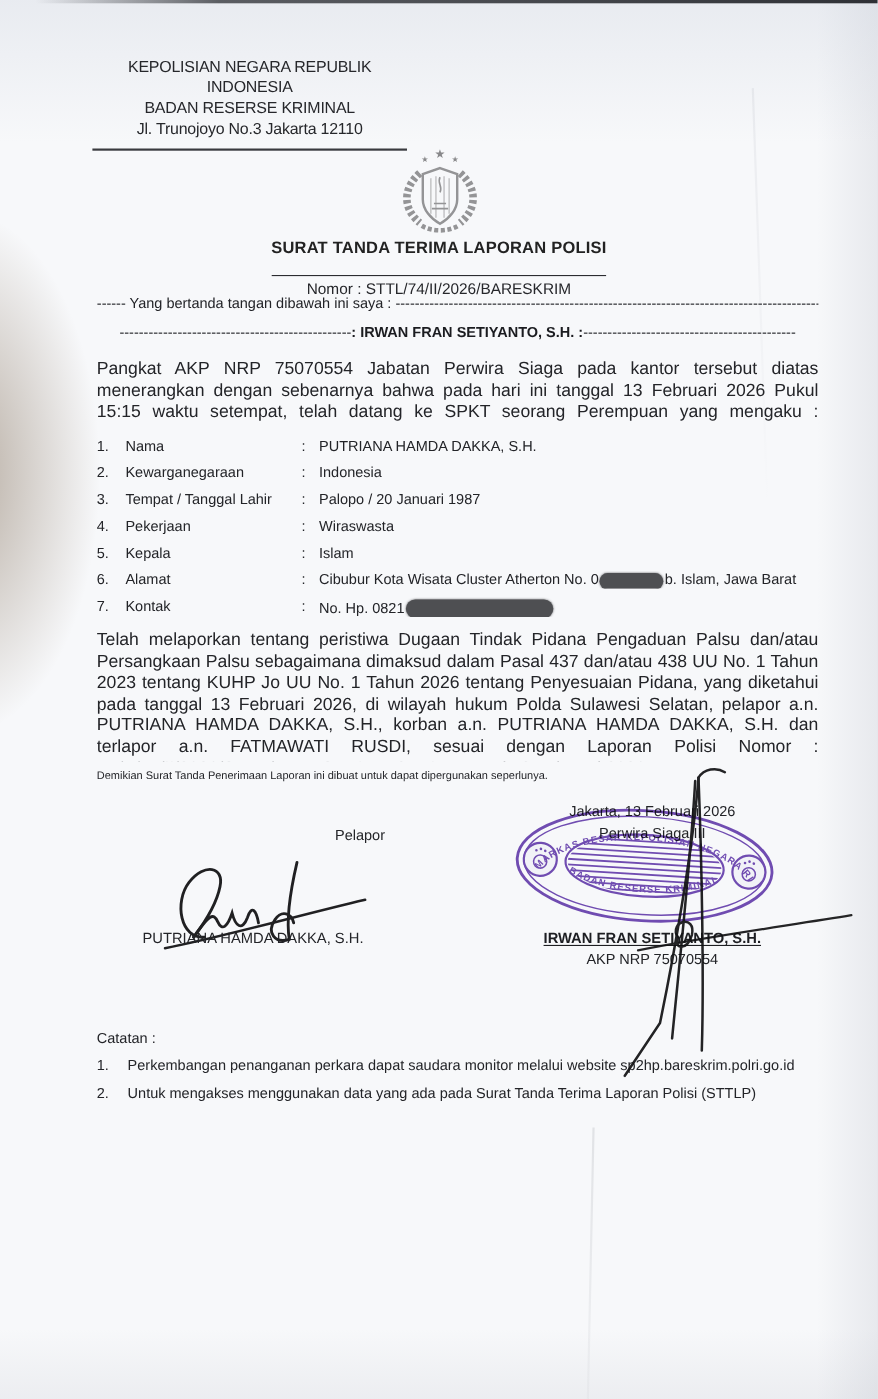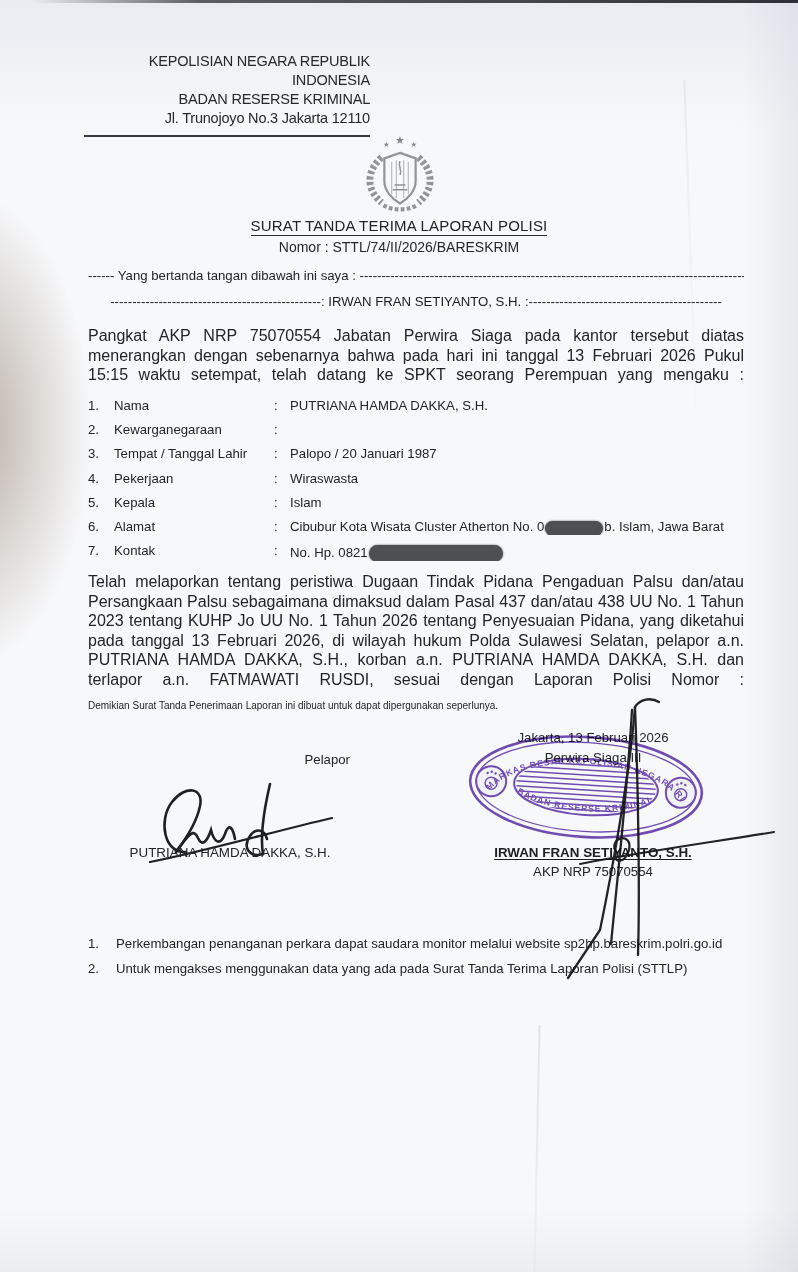--- a/index.html
+++ b/index.html
@@ -15,34 +15,34 @@
   }
   .top-edge{position:absolute;top:0;left:0;width:100%;height:3px;
     background:linear-gradient(to right, rgba(15,17,22,0) 4%, rgba(15,17,22,0.65) 25%, rgba(15,17,22,0.85));}
   .crease{position:absolute;left:536px;top:1025px;width:2px;height:247px;
     background:linear-gradient(to bottom, rgba(90,95,105,0.14), rgba(90,95,105,0.04));
     transform:rotate(1.2deg);}
   .crease2{position:absolute;left:690px;top:80px;width:2px;height:380px;
     background:linear-gradient(to bottom, rgba(120,125,140,0.10), rgba(120,125,140,0));
     transform:rotate(-2deg);}
 
-  .letterhead{position:absolute;left:84px;top:52px;width:286px;text-align:right;
+  .letterhead{position:absolute;left:84px;top:52px;width:286px;text-align:center;
     font-size:14.5px;line-height:19px;letter-spacing:-0.2px;color:#26272b;
     border-bottom:2px solid #3a3b3f;padding-bottom:7px;}
 
   .emblem{position:absolute;left:354px;top:131px;width:92px;height:86px;opacity:.8;}
 
   .title-block{position:absolute;left:0;top:217px;width:798px;text-align:center;}
-  .title-main{display:inline-block;font-size:15px;font-weight:400;letter-spacing:0.2px;
-    border-bottom:1.6px solid #2b2c30;padding-bottom:1px;color:#222;}
+  .title-main{display:inline-block;font-size:15px;font-weight:700;letter-spacing:0.2px;
+    border-bottom:1.6px solid #2b2c30;padding-bottom:16px;color:#222;}
   .title-nomor{font-size:14px;margin-top:3px;color:#26272b;}
   .nowrapline{position:absolute;left:88px;width:656px;white-space:nowrap;overflow:hidden;font-size:13.2px;}
   .open1{top:268px;}
   .open2{top:294px;text-align:center;}
-  .officer-bold{font-weight:400;color:#1b1c20;margin-top:24px;}
+  .officer-bold{font-weight:700;color:#1b1c20;margin-top:24px;}
 
   .para{position:absolute;left:88px;width:656px;text-align:justify;line-height:19.6px;margin:0;}
   .para1{top:326px;height:60px;overflow:hidden;}
   .para2{top:572px;height:120px;overflow:hidden;}
   .dashfill{display:inline-block;max-width:428px;overflow:hidden;white-space:nowrap;vertical-align:bottom;}
 
   .list{position:absolute;left:88px;top:398px;width:660px;}
   .lrow{display:flex;align-items:flex-start;margin-bottom:8.6px;font-size:13.2px;line-height:15.6px;}
   .lno{width:26px;flex:none;}
   .llabel{width:160px;flex:none;}
@@ -121,20 +121,21 @@
     <div class="lrow">
       <span class="lno">1.</span>
       <span class="llabel">Nama</span>
       <span class="lcolon">:</span>
       <span class="lvalue">PUTRIANA HAMDA DAKKA, S.H.</span>
     </div>
     <div class="lrow">
       <span class="lno">2.</span>
       <span class="llabel">Kewarganegaraan</span>
       <span class="lcolon">:</span>
+      <span class="lvalue">Indonesia</span>
     </div>
     <div class="lrow">
       <span class="lno">3.</span>
       <span class="llabel">Tempat / Tanggal Lahir</span>
       <span class="lcolon">:</span>
       <span class="lvalue">Palopo / 20 Januari 1987</span>
     </div>
     <div class="lrow">
       <span class="lno">4.</span>
       <span class="llabel">Pekerjaan</span>
@@ -230,20 +231,21 @@
         <path d="M96,160 C88,145 113,139 109,158 C105,173 92,171 96,160"></path>
         <path d="M60,172 C120,160 200,149 254,140" stroke-width="2"></path>
       </g>
     </svg>
   </div>
 
   <div class="sig-right-name"><span class="uname">IRWAN FRAN SETIYANTO, S.H.</span></div>
   <div class="sig-right-nrp">AKP NRP 75070554</div>
 
   <div class="catatan">
+    <div class="cat-head">Catatan :</div>
     <div class="crow">
       <span class="cno">1.</span>
       <span>Perkembangan penanganan perkara dapat saudara monitor melalui website sp2hp.bareskrim.polri.go.id</span>
     </div>
     <div class="crow">
       <span class="cno">2.</span>
       <span>Untuk mengakses menggunakan data yang ada pada Surat Tanda Terima Laporan Polisi (STTLP)</span>
     </div>
   </div>
 </div>

